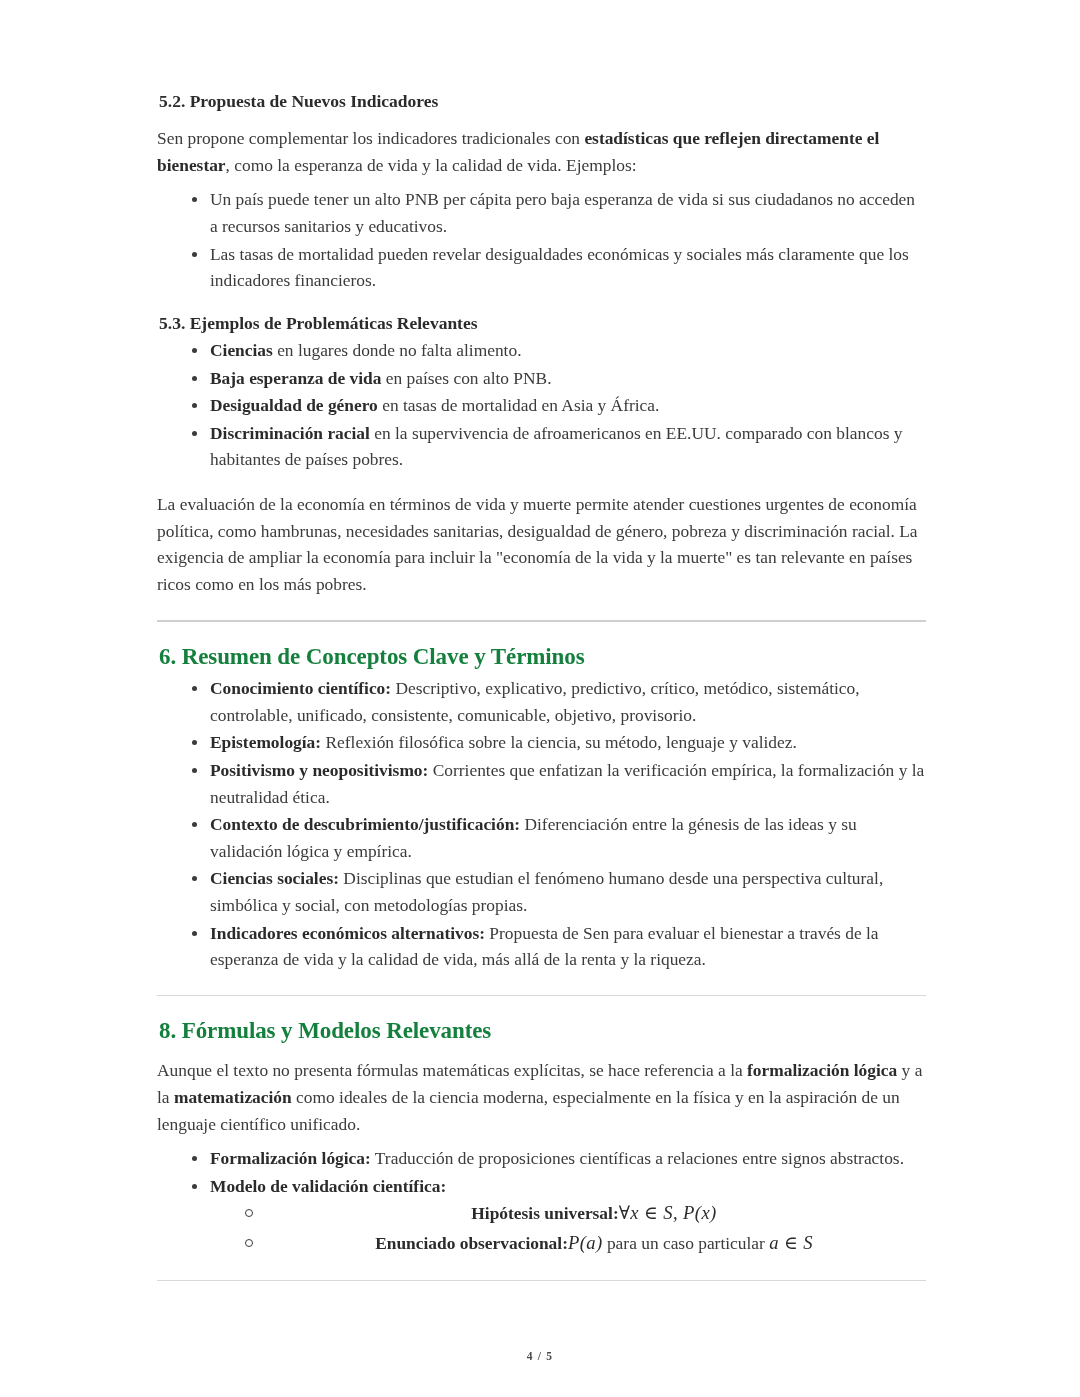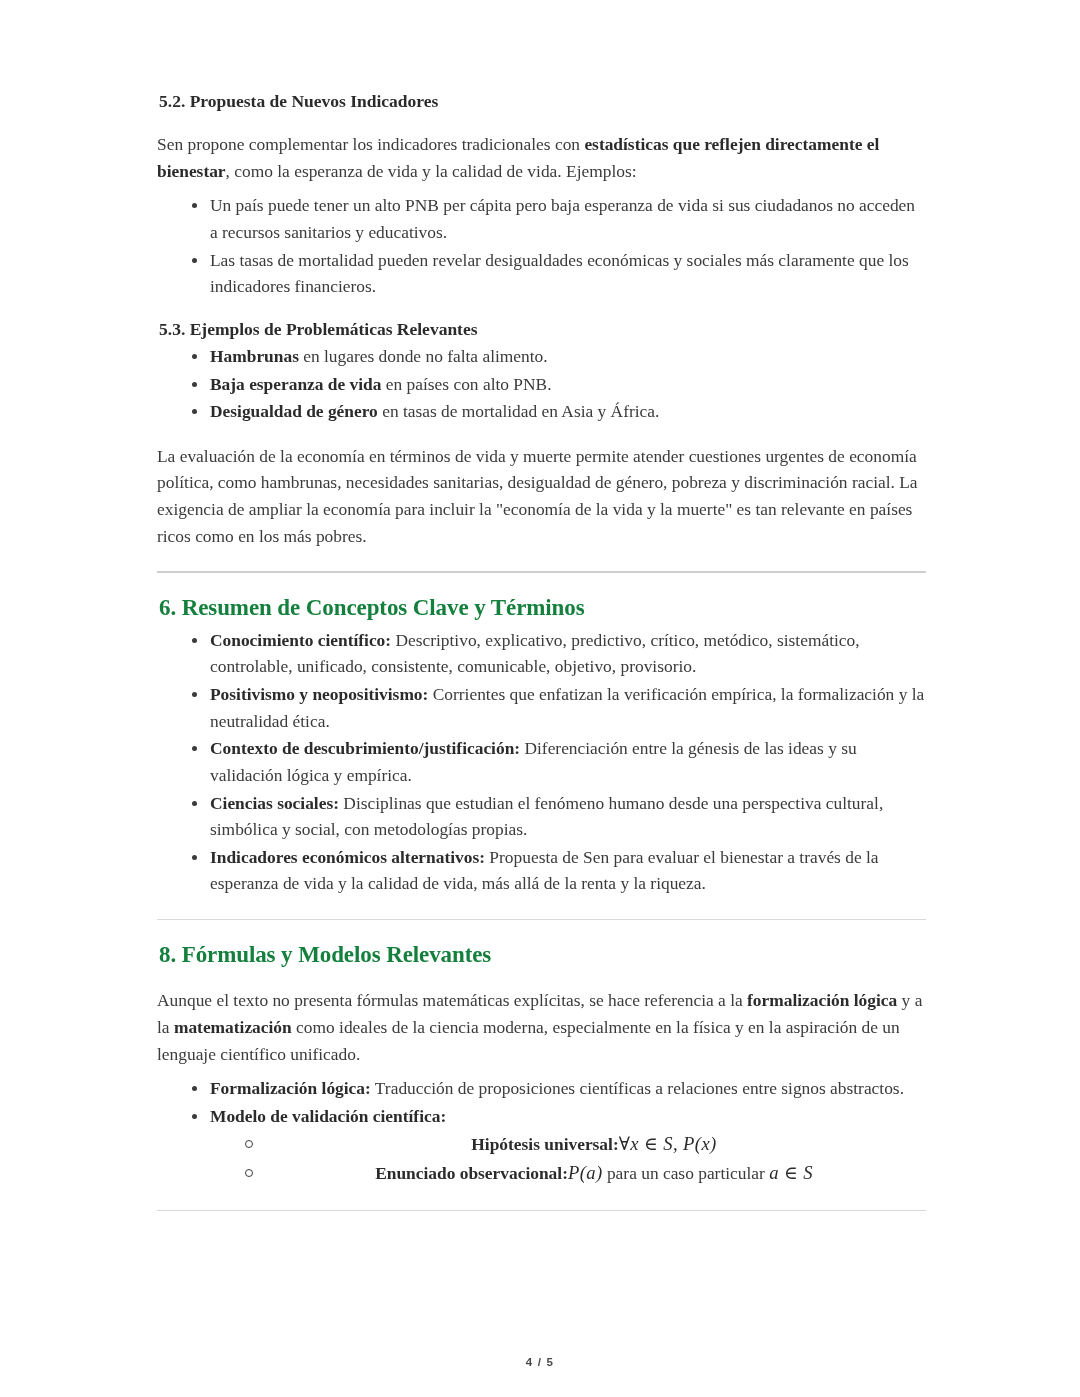--- a/index.html
+++ b/index.html
@@ -39,21 +39,21 @@
     font-weight: bold;
     color: #2b2b2b;
     margin: 0 0 2px 2px;
     line-height: 1.32;
   }
 
   
   .para {
     font-size: 17.4px;
     line-height: 1.53;
-    margin: 18px 0 2px 0;
+    margin: 12px 0 2px 0;
     text-align: left;
   }
   .para b, .li b, .sub-li b { font-weight: bold; color: #2b2b2b; }
 
   
   ul.lvl1 {
     list-style: none;
     margin: 8px 0 0 0;
     padding: 0;
   }
@@ -126,61 +126,62 @@
   
   .blk { margin-top: 18px; }
 
   
   .footer {
     position: absolute;
     left: 0;
     top: 1350px;
     width: 1080px;
     text-align: center;
-    font-family: Liberation Sans, sans-serif;
+    font-family: Liberation Serif, serif;
     font-size: 11.5px;
     font-weight: bold;
     letter-spacing: 1.2px;
     color: #4a4a4a;
-    margin-top: 6px;
   }
 </style>
 </head>
 <body>
 
 <div class="page">
 
   <div>
     <h3 class="h3">5.2. Propuesta de Nuevos Indicadores</h3>
     <p class="para"><span>Sen propone complementar los indicadores tradicionales con </span><b>estadísticas que reflejen directamente el bienestar</b><span>, como la esperanza de vida y la calidad de vida. Ejemplos:</span></p>
     <ul class="lvl1">
       <li class="li">Un país puede tener un alto PNB per cápita pero baja esperanza de vida si sus ciudadanos no acceden a recursos sanitarios y educativos.</li>
       <li class="li">Las tasas de mortalidad pueden revelar desigualdades económicas y sociales más claramente que los indicadores financieros.</li>
     </ul>
   </div>
 
   <div class="blk">
     <h3 class="h3">5.3. Ejemplos de Problemáticas Relevantes</h3>
     <ul class="lvl1 tight">
-      <li class="li"><b>Hambrunas</b><span> en lugares donde no falta alimento.</span></li>
+      <li class="li"><b>Ciencias</b><span> en lugares donde no falta alimento.</span></li>
       <li class="li"><b>Baja esperanza de vida</b><span> en países con alto PNB.</span></li>
       <li class="li"><b>Desigualdad de género</b><span> en tasas de mortalidad en Asia y África.</span></li>
+      <li class="li"><b>Discriminación racial</b><span> en la supervivencia de afroamericanos en EE.UU. comparado con blancos y habitantes de países pobres.</span></li>
     </ul>
   </div>
 
   <div class="blk">
     <p class="para">La evaluación de la economía en términos de vida y muerte permite atender cuestiones urgentes de economía política, como hambrunas, necesidades sanitarias, desigualdad de género, pobreza y discriminación racial. La exigencia de ampliar la economía para incluir la "economía de la vida y la muerte" es tan relevante en países ricos como en los más pobres.</p>
   </div>
 
   <hr class="rule">
 
   <div>
     <h2 class="h2">6. Resumen de Conceptos Clave y Términos</h2>
     <ul class="lvl1 tight">
       <li class="li"><b>Conocimiento científico:</b><span> Descriptivo, explicativo, predictivo, crítico, metódico, sistemático, controlable, unificado, consistente, comunicable, objetivo, provisorio.</span></li>
+      <li class="li"><b>Epistemología:</b><span> Reflexión filosófica sobre la ciencia, su método, lenguaje y validez.</span></li>
       <li class="li"><b>Positivismo y neopositivismo:</b><span> Corrientes que enfatizan la verificación empírica, la formalización y la neutralidad ética.</span></li>
       <li class="li"><b>Contexto de descubrimiento/justificación:</b><span> Diferenciación entre la génesis de las ideas y su validación lógica y empírica.</span></li>
       <li class="li"><b>Ciencias sociales:</b><span> Disciplinas que estudian el fenómeno humano desde una perspectiva cultural, simbólica y social, con metodologías propias.</span></li>
       <li class="li"><b>Indicadores económicos alternativos:</b><span> Propuesta de Sen para evaluar el bienestar a través de la esperanza de vida y la calidad de vida, más allá de la renta y la riqueza.</span></li>
     </ul>
   </div>
 
   <hr class="rule thin">
 
   <div>

